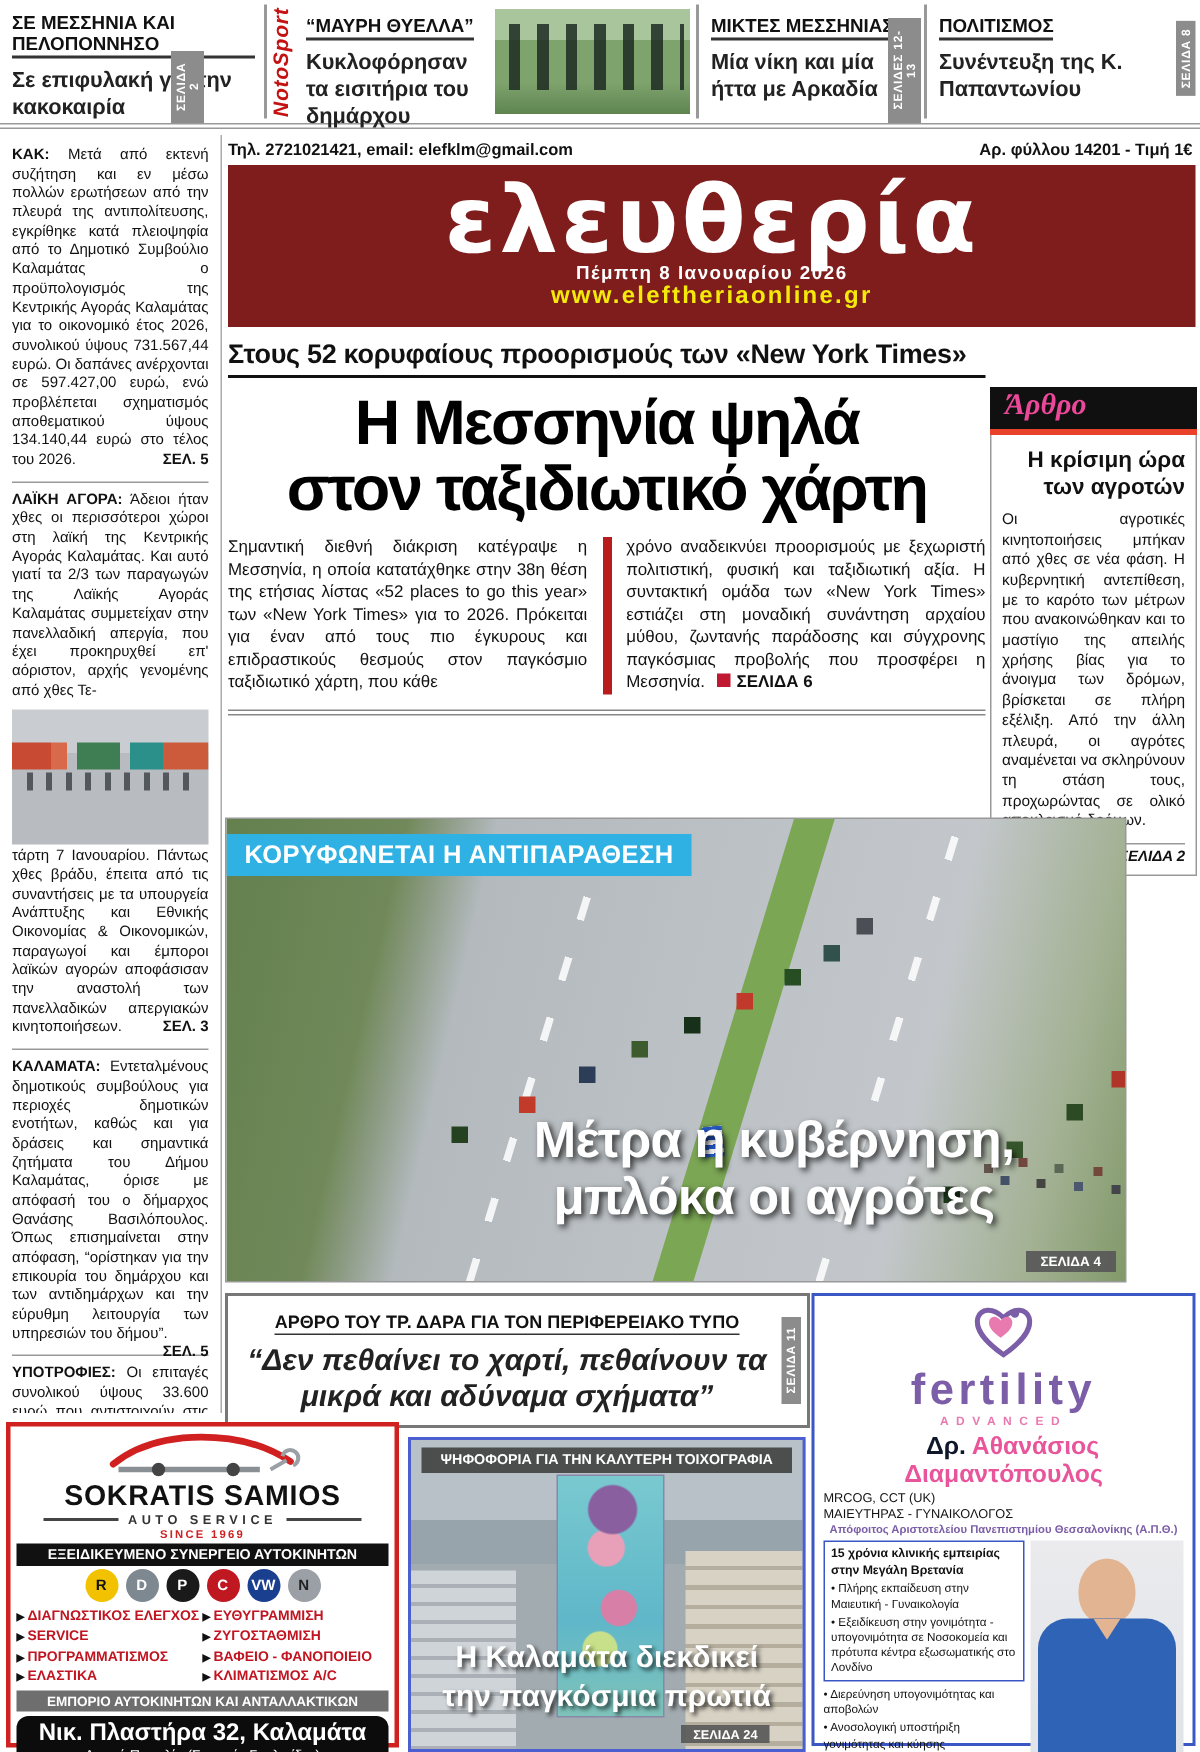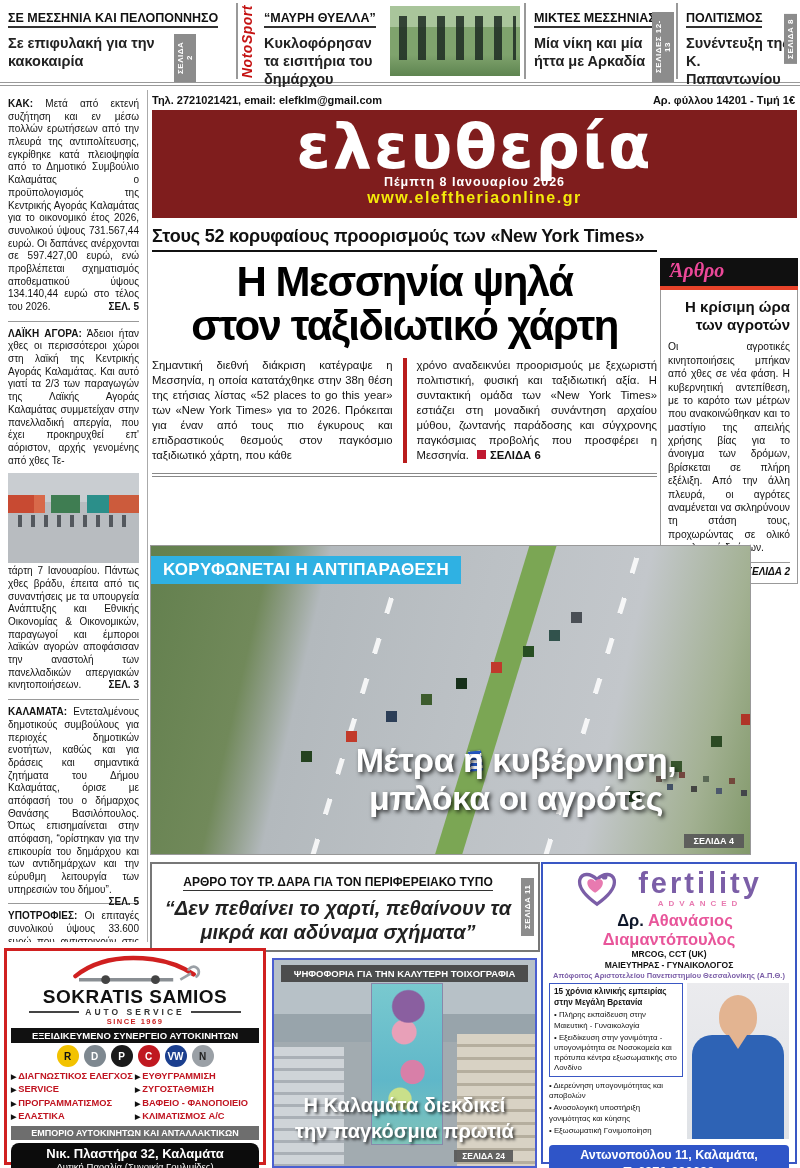--- a/index.html
+++ b/index.html
@@ -52,21 +52,21 @@
   .mh-site{font-size:16px;font-weight:bold;color:#f4ea0a;letter-spacing:1.5px;}
 
   .story{width:505px;margin-top:8px;}
   .kicker-main{font-size:18px;font-weight:bold;border-bottom:2px solid #111;padding-bottom:3px;
                text-align:left;letter-spacing:-.2px;}
   .headline{font-size:42px;font-weight:bold;text-align:center;line-height:1.05;
             letter-spacing:-1.5px;margin:8px 0 10px;color:#000;}
   .deck{display:flex;font-size:11.3px;text-align:justify;line-height:1.33;
         border-bottom:4px double #888;padding-bottom:10px;}
   .deck-col{flex:1;}
-  .deck-col + .deck-col{border-left:4px solid #b91c1c;padding-left:10px;margin-left:10px;}
+  .deck-col + .deck-col{border-left:6px solid #b91c1c;padding-left:10px;margin-left:10px;}
   .sq{display:inline-block;width:9px;height:9px;background:#c01830;margin:0 4px 0 8px;}
   .deck-page{font-weight:bold;}
 
   
   .opinion{position:absolute;left:660px;top:258px;width:138px;}
   .op-head{background:#101010;color:#ec4899;font-family:"Liberation Serif",serif;font-style:italic;
            font-weight:bold;font-size:20px;padding:1px 10px 4px;border-bottom:4px solid #e8432a;
            box-sizing:border-box;}
   .op-body{border:1px solid #999;border-top:none;padding:8px 7px 6px;box-sizing:border-box;}
   .op-title{font-size:15px;font-weight:bold;text-align:right;line-height:1.18;margin-bottom:7px;}
@@ -130,21 +130,21 @@
   .brand:nth-child(3){background:#1a1a1a;}
   .brand:nth-child(4){background:#c01820;}
   .brand:nth-child(5){background:#1b3f8f;}
   .brand:nth-child(6){background:#9aa0a6;color:#222;}
   .sam-services{display:flex;text-align:left;font-size:9.3px;font-weight:bold;color:#c01420;
         line-height:1.45;}
   .sam-services > div{flex:1;}
   .svc::before{content:"▶ ";color:#111;font-size:7px;}
   .sam-gray{background:#6e6e6e;color:#fff;font-size:9px;font-weight:bold;padding:2px 0;margin:2px 0 3px;}
   .sam-black{background:#0c0c0c;color:#fff;border-radius:8px;padding:3px 2px 4px;}
-  .sam-addr{font-size:13px;font-weight:bold;}
+  .sam-addr{font-size:16px;font-weight:bold;}
   .sam-addr2{font-size:9.5px;}
 
   
   .muralbox{position:absolute;left:272px;top:958px;width:265px;height:210px;border:2px solid #4b5fd0;
         box-sizing:border-box;overflow:hidden;background:#aab4ba;}
   .mural-photo{position:absolute;inset:0;
         background:linear-gradient(#b7c1c7 0 26%,#98a4ab 26% 40%,#a2abb0 40% 100%);}
   .bldg-l{position:absolute;left:0;bottom:0;width:27%;height:58%;
         background:repeating-linear-gradient(#cfd4d8 0 9px,#aab0b6 9px 12px);}
   .bldg-r{position:absolute;right:0;bottom:0;width:30%;height:64%;
@@ -158,28 +158,28 @@
   .mural-head{position:absolute;top:5px;left:7px;right:7px;background:rgba(72,72,72,.96);
         color:#fff;font-weight:bold;font-size:9.5px;text-align:center;padding:3px 0;}
   .mural-text{position:absolute;bottom:22px;left:0;right:0;text-align:center;color:#fff;
         font-weight:bold;font-size:20px;line-height:1.3;text-shadow:2px 2px 3px rgba(0,0,0,.7);}
   .mural-tag{position:absolute;right:22px;bottom:4px;background:rgba(88,88,88,.92);color:#fff;
         font-size:8.5px;font-weight:bold;padding:1px 8px;}
 
   
   .fertility{position:absolute;left:541px;top:862px;width:256px;height:302px;border:2px solid #3a57c4;
         box-sizing:border-box;background:#fff;padding:5px 6px;}
-  .fer-logo-row{display:flex;align-items:center;justify-content:center;gap:20px;}
+  .fer-logo-row{display:flex;align-items:center;gap:6px;flex-direction:column;}
   .fer-word{display:flex;flex-direction:column;align-items:center;}
   .fer-brand{font-size:29px;color:#7b5ea7;font-weight:bold;letter-spacing:3px;line-height:1;}
   .fer-adv{font-size:8px;color:#e87ab0;letter-spacing:5px;font-weight:bold;margin-top:1px;}
   .fer-doctor{text-align:center;font-size:16.5px;font-weight:bold;margin-top:3px;}
   .fer-dr{color:#0f172a;margin-left:12px;}
   .fer-name{color:#e8559a;}
-  .fer-cred{font-size:8.5px;font-weight:bold;text-align:center;line-height:1.3;}
+  .fer-cred{font-size:8.5px;font-weight:normal;text-align:left;line-height:1.3;}
   .fer-cred3{font-size:7.5px;color:#7b5ea7;font-weight:bold;text-align:center;margin-bottom:3px;}
   .fer-main{position:relative;height:158px;text-align:left;}
   .fer-box{width:134px;border:1.5px solid #3a57c4;padding:3px 4px;font-size:7.8px;line-height:1.3;
         box-sizing:border-box;}
   .fer-box-title{font-weight:bold;font-size:8.2px;}
   .fer-li{margin-top:2px;}
   .fer-li::before{content:"• ";}
   .fer-extra{width:134px;font-size:7.8px;line-height:1.3;margin-top:4px;}
   .doc{position:absolute;right:0;top:0;width:102px;height:156px;overflow:hidden;
         background:linear-gradient(#ebebee,#dfe2e6);}
@@ -193,21 +193,21 @@
         padding:3px 2px 4px;margin-top:4px;}
   .fer-addr{font-size:12.5px;font-weight:bold;line-height:1.25;}
   .fer-phone{font-size:13px;font-weight:bold;}
 </style>
 </head>
 <body>
 
 <div class="page">
 
   <div class="strip">
-    <div class="strip-sec" style="width:236px;">
+    <div class="strip-sec" style="width:176px;">
       <span class="kicker-sm">ΣΕ ΜΕΣΣΗΝΙΑ ΚΑΙ ΠΕΛΟΠΟΝΝΗΣΟ</span><br>
       <span class="strip-title">Σε επιφυλακή για την κακοκαιρία</span>
       <span class="vtag" style="right:40px;top:34px;">ΣΕΛΙΔΑ 2</span>
     </div>
     <div class="vdiv"></div>
     <div class="notosport">NotoSport</div>
     <div class="strip-sec" style="width:132px;">
       <span class="kicker-sm">“ΜΑΥΡΗ ΘΥΕΛΛΑ”</span><br>
       <span class="strip-title">Κυκλοφόρησαν τα εισιτήρια του δημάρχου</span>
     </div>

